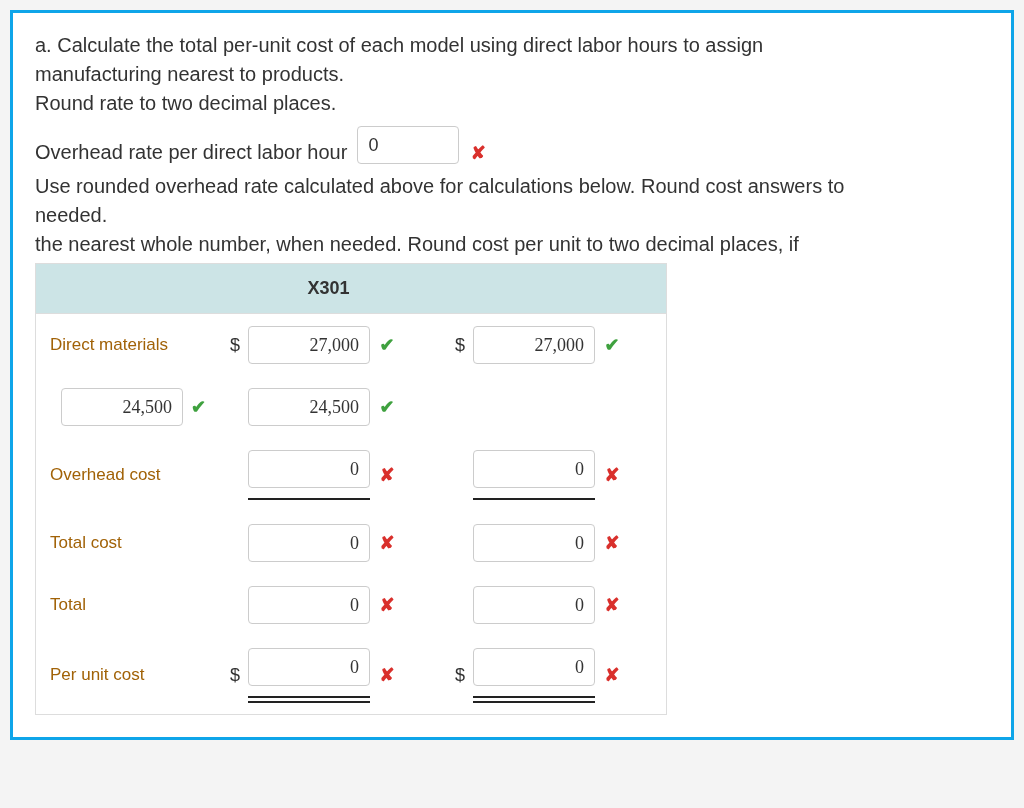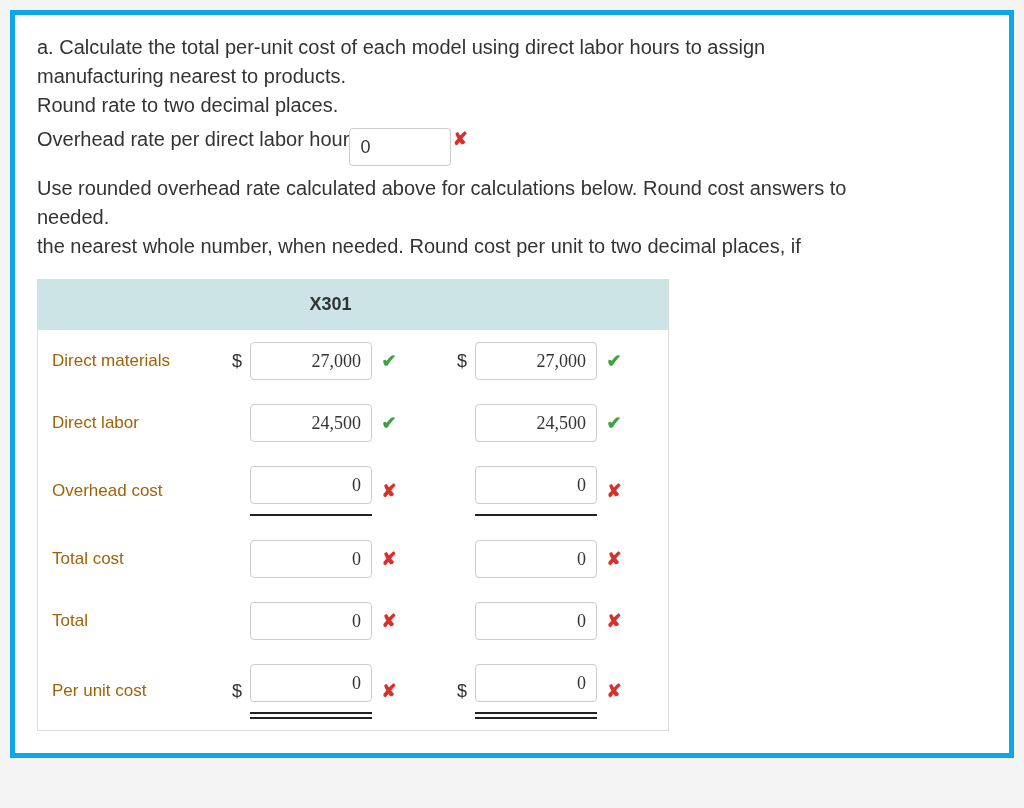--- a/index.html
+++ b/index.html
@@ -10,33 +10,34 @@
     color: #333;
   }
   .outer {
     width: 1024px;
     box-sizing: border-box;
     padding: 10px;
     background: #f4f4f4;
   }
   .panel {
     background: #fff;
-    border: 5px solid #0ea5e9;
+    border: 3px solid #0ea5e9;
     padding: 18px 15px 22px 22px;
     box-sizing: border-box;
   }
   .q-text {
     font-size: 20px;
     line-height: 1.45;
     color: #333;
     margin: 0;
   }
   .inline-row {
     display: flex;
-    align-items: flex-start;
+    align-items: flex-end;
+    gap: 10px;
     margin: 8px 0;
     font-size: 20px;
     color: #333;
   }
   .answer-input {
     height: 36px;
     width: 80px;
     border: 1px solid #ccc;
     border-radius: 4px;
     padding: 0 10px;
@@ -52,21 +53,21 @@
     display: inline-block;
     width: 18px;
     text-align: center;
   }
   .mark.correct { color: #3fa13f; }
   .mark.wrong { color: #d9302c; }
 
   
   .cost-table {
     border: 1px solid #ddd;
-    margin-top: 18px;
+    margin-top: 4px;
     width: 630px;
   }
   .cost-table .hdr {
     display: grid;
     grid-template-columns: 180px 1fr 1fr;
     background: #cce4e6;
     border-bottom: 1px solid #ddd;
   }
   .cost-table .hdr > div {
     padding: 14px 8px;
@@ -163,21 +164,20 @@
             </div>
             <div class="cell">
               <span class="dollar">$</span>
               <div class="inpwrap">
                 <input class="answer-input num" value="27,000" style="">
               </div>
               <span class="mark correct">✔</span>
             </div>
           </div>
           <div class="row">
-            <div class="row-label">Direct labor</div>
             <div class="cell">
               <span class="dollar"></span>
               <div class="inpwrap">
                 <input class="answer-input num" value="24,500" style="">
               </div>
               <span class="mark correct">✔</span>
             </div>
             <div class="cell">
               <span class="dollar"></span>
               <div class="inpwrap">

